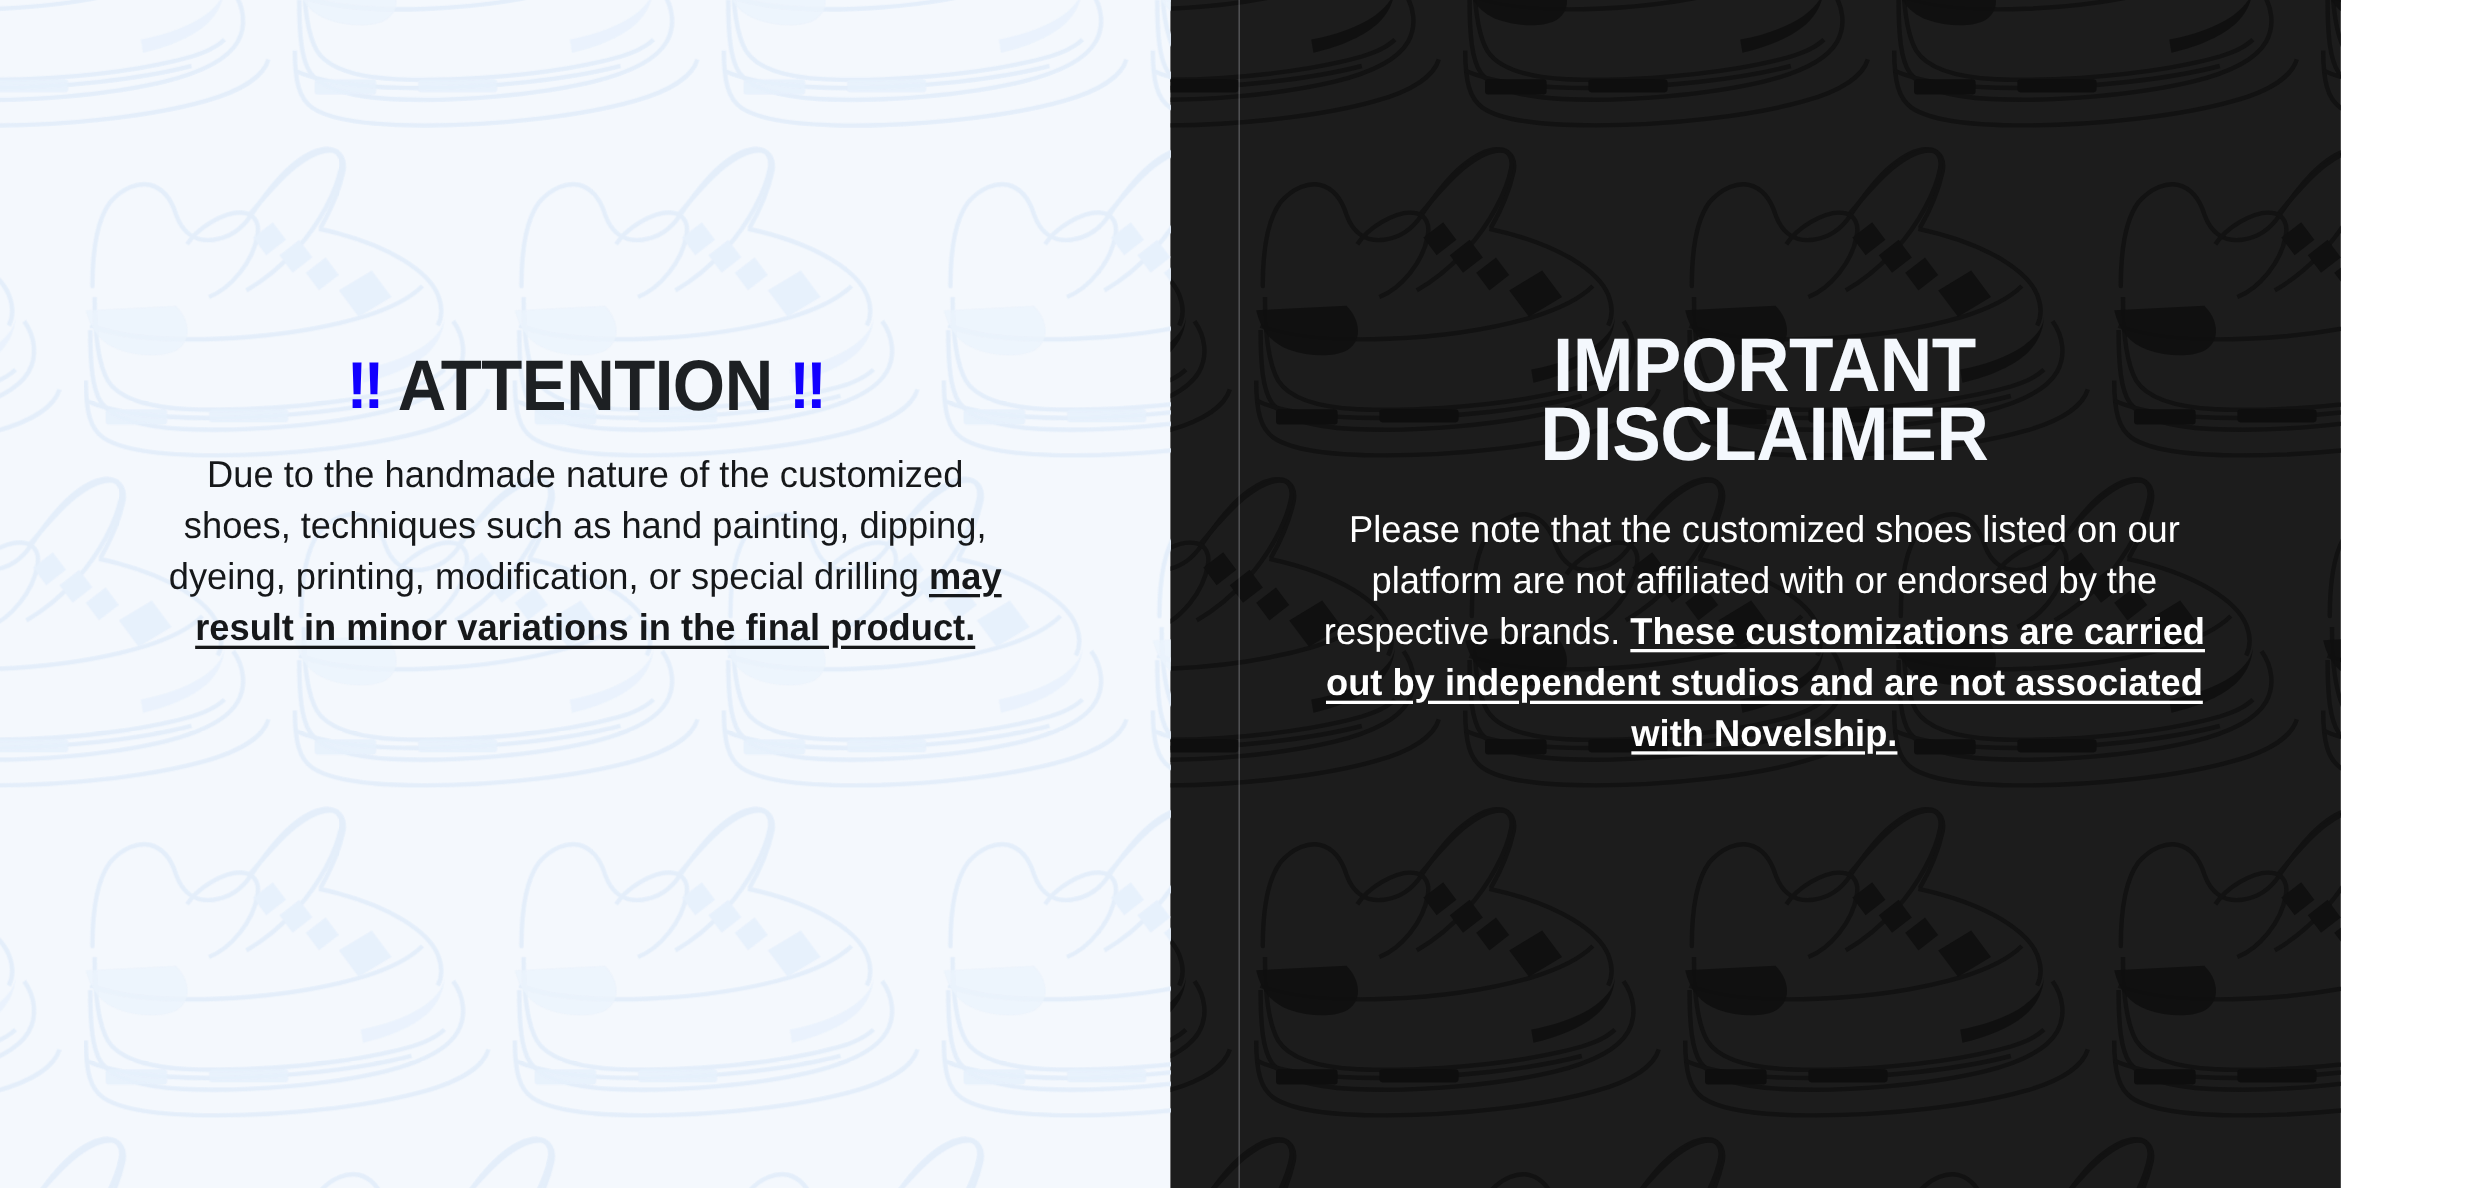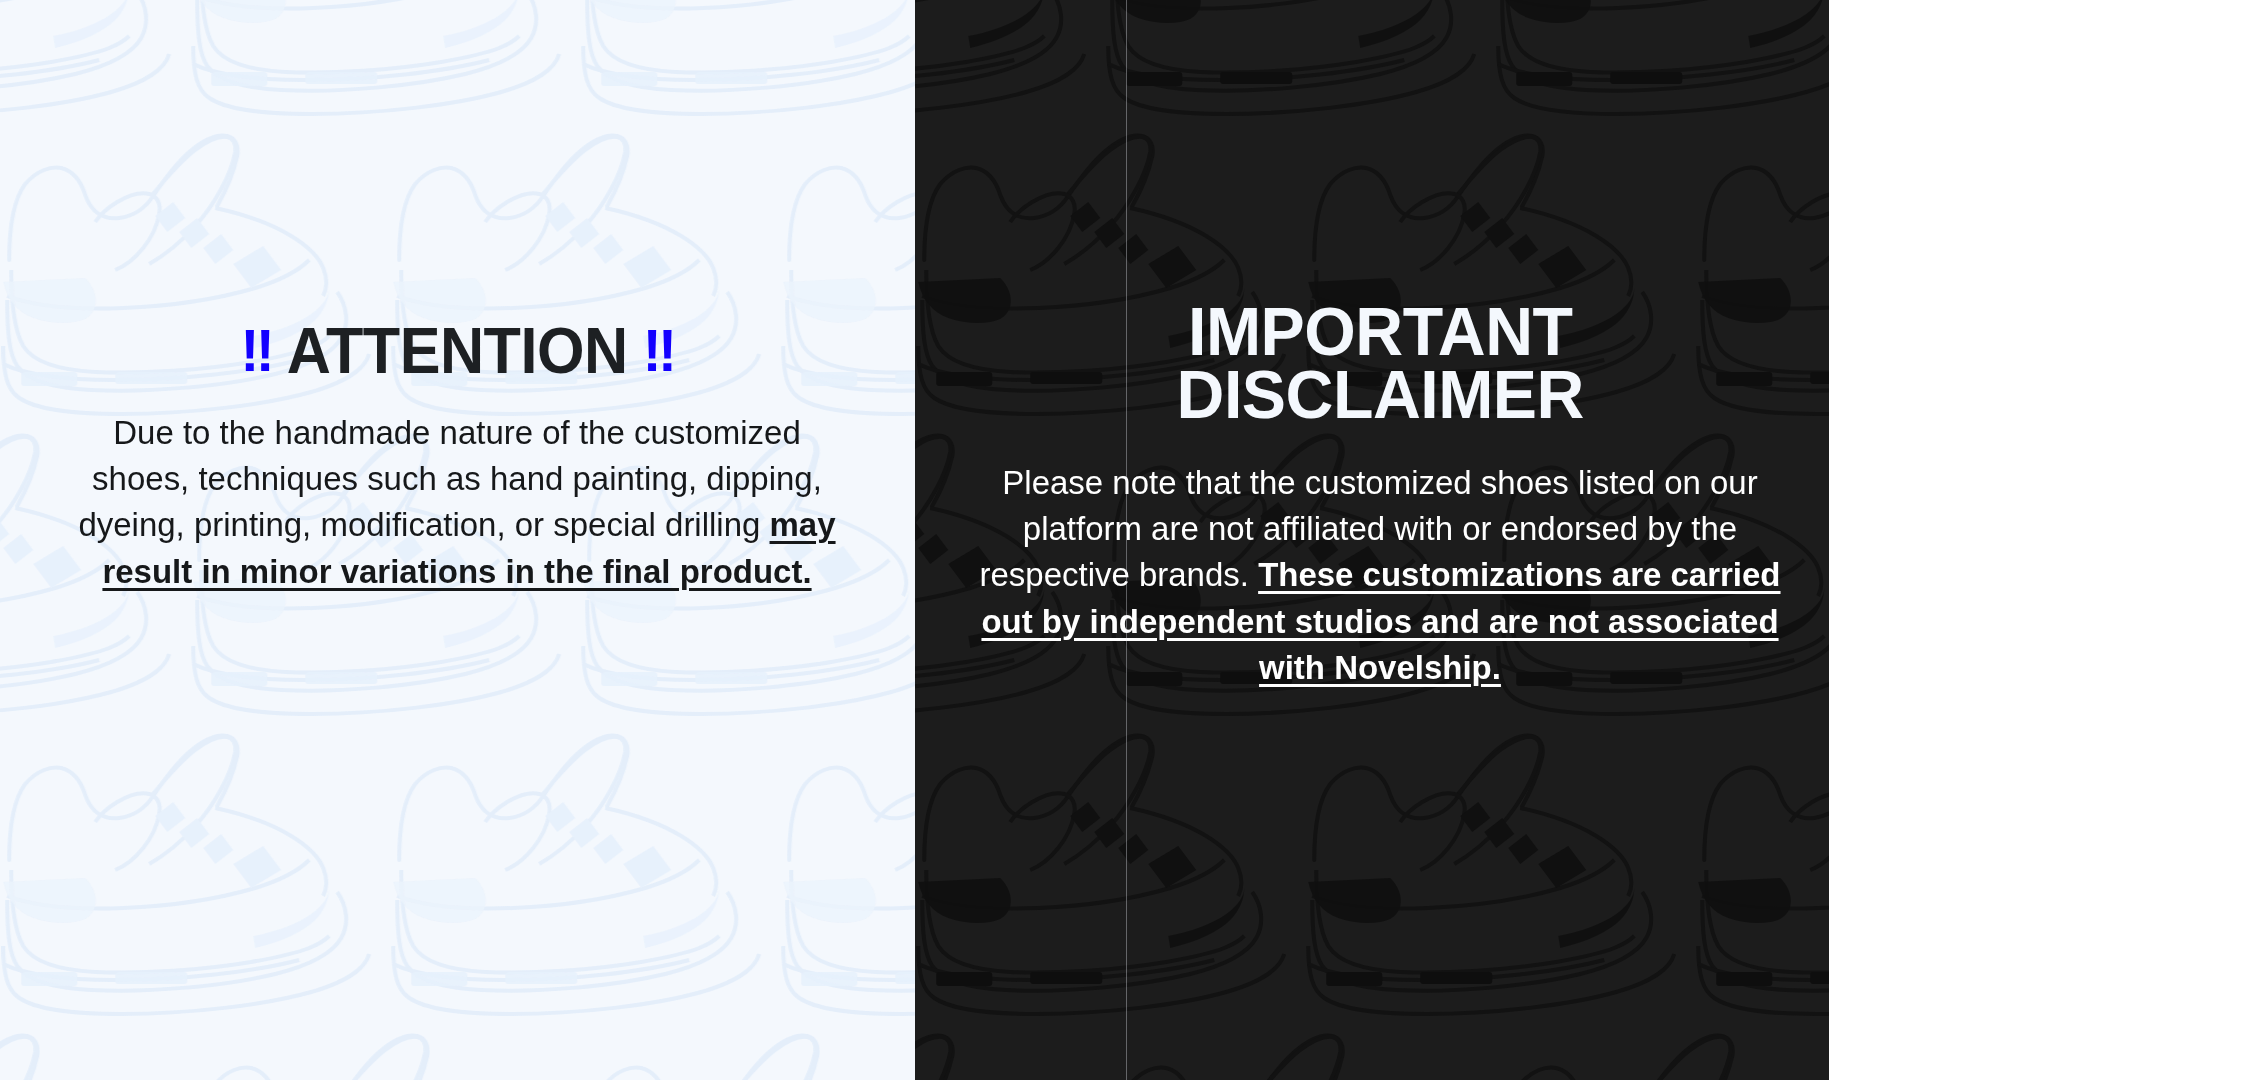--- a/index.html
+++ b/index.html
@@ -9,21 +9,21 @@
     height: 1080px;
     overflow: hidden;
   }
   body {
     font-family: "Liberation Sans", sans-serif;
     -webkit-font-smoothing: antialiased;
   }
 
   #stage {
     position: relative;
-    width: 1829px;
+    width: 2128px;
     height: 1080px;
     display: flex;
   }
 
   .panel {
     position: relative;
     width: 50%;
     height: 100%;
     overflow: hidden;
   }

